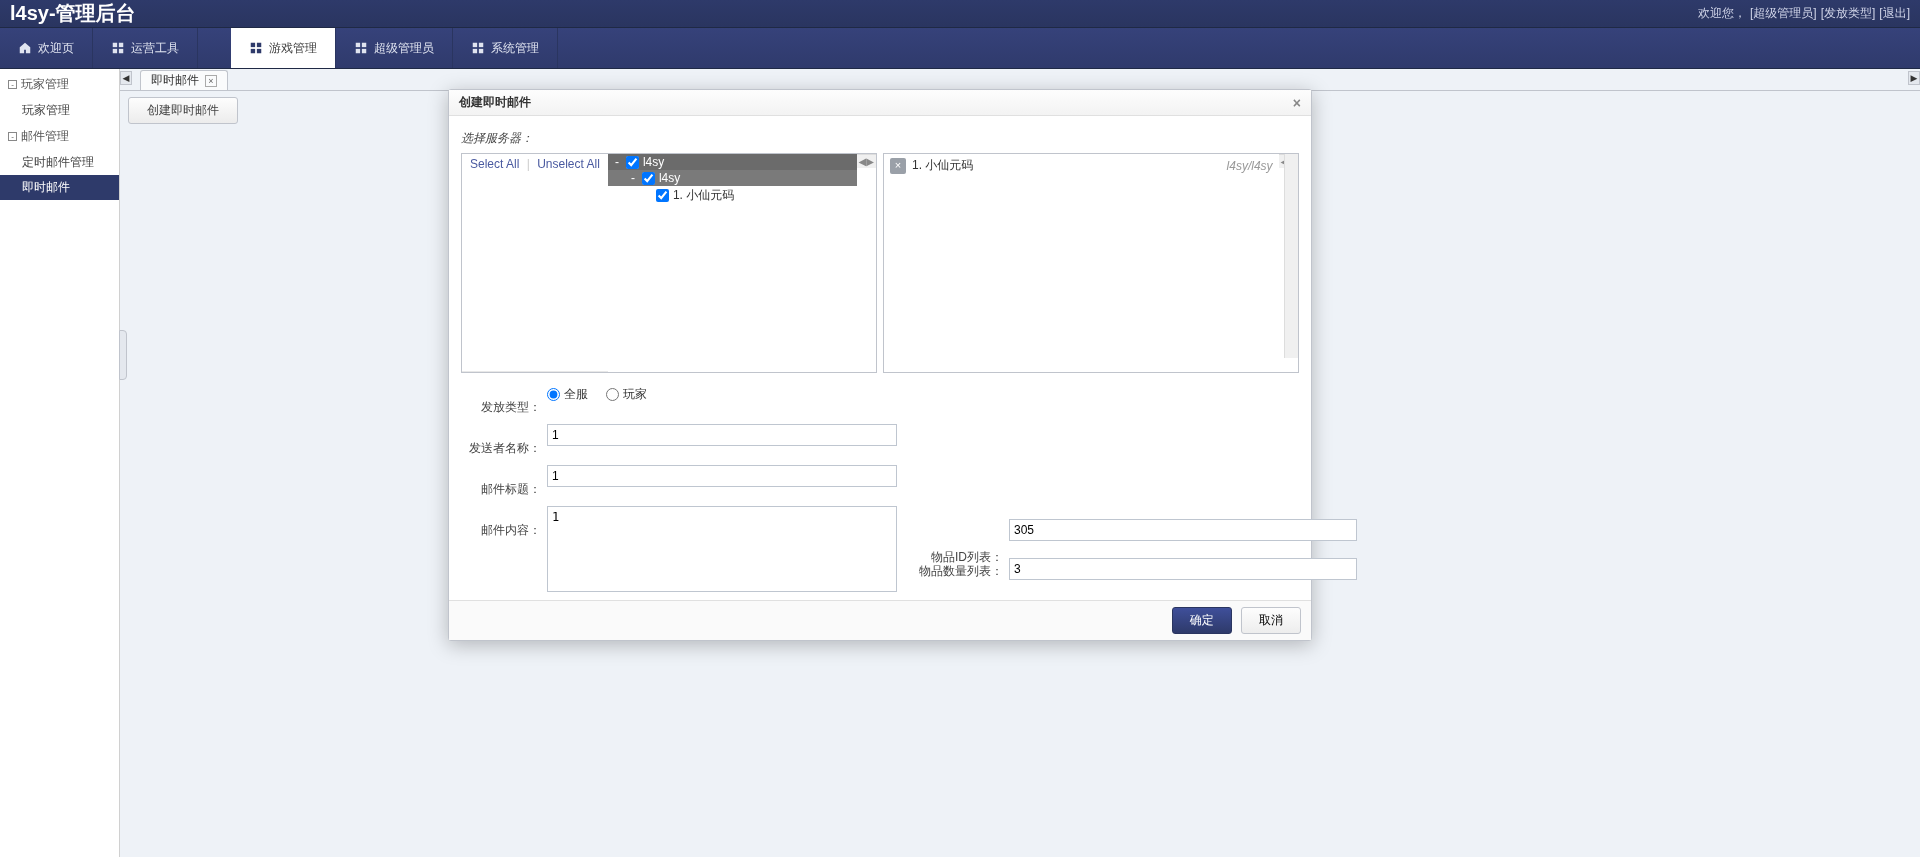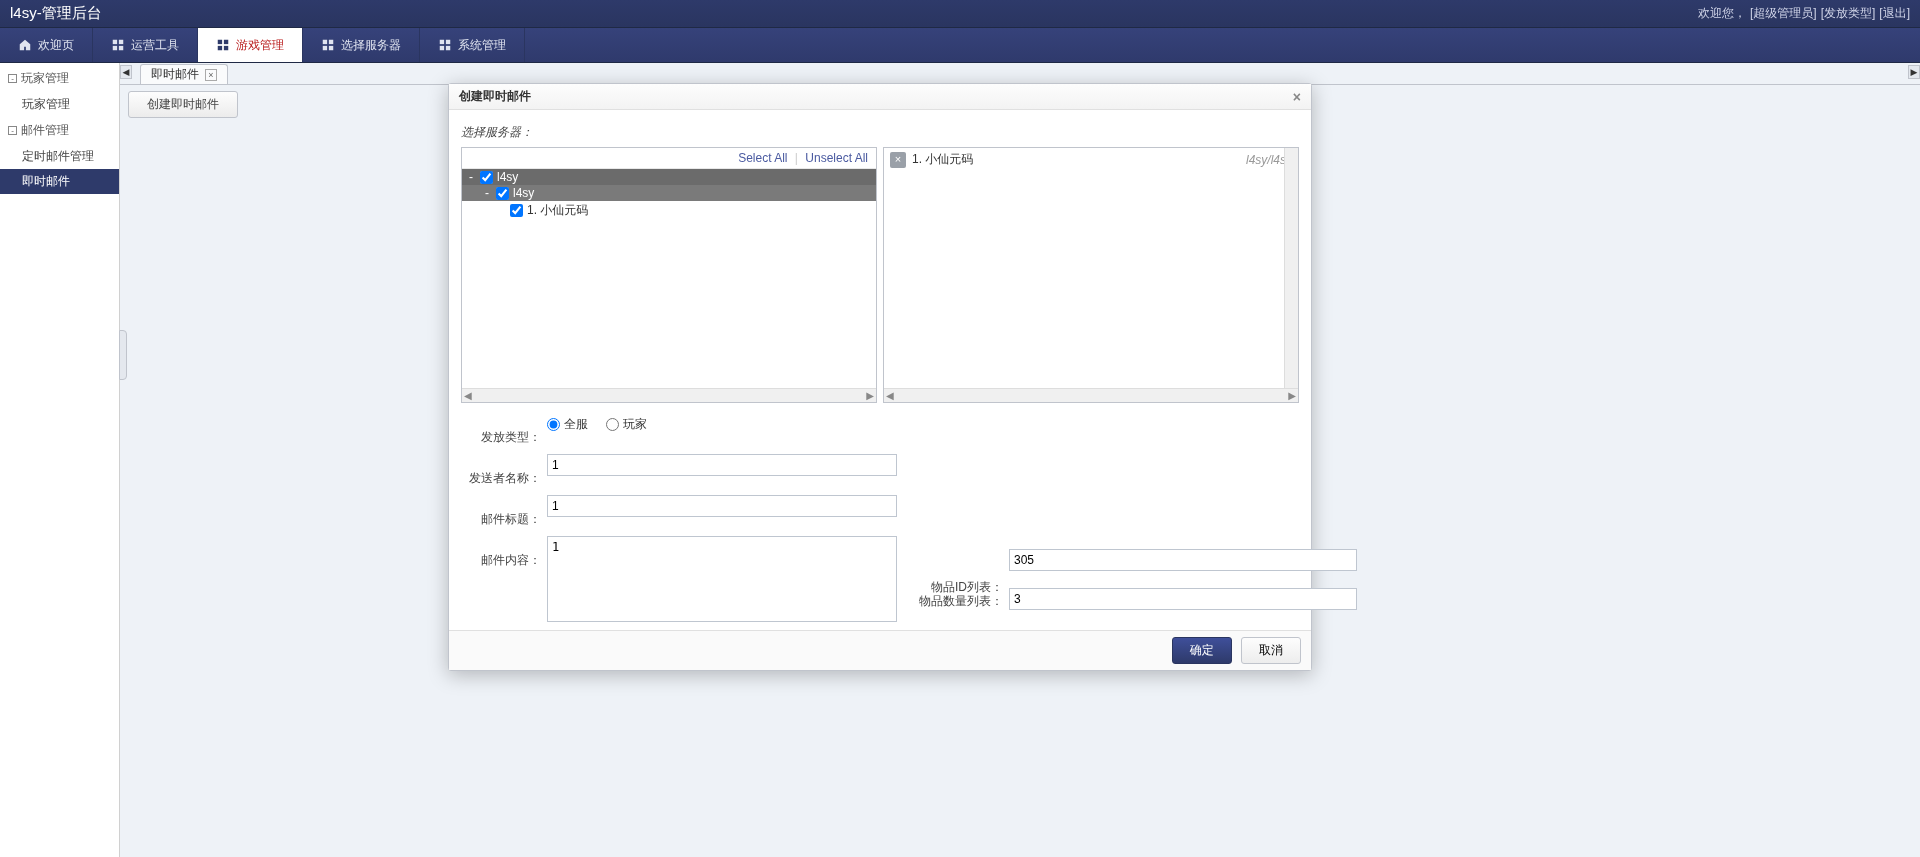--- a/index.html
+++ b/index.html
@@ -12,42 +12,43 @@
 }
 .header-top {
   height: 28px;
   background: linear-gradient(to bottom, #2e3a6a, #2a3560);
   color: #fff;
   display: flex;
   align-items: center;
   padding: 0 10px;
   border-bottom: 1px solid #1f2945;
 }
-.header-title { font-size: 15px; font-weight: 400; flex: 1; }
+.header-title { font-size: 20px; font-weight: 700; flex: 1; }
 .header-right { display: flex; gap: 4px; font-size: 12px; color: #d0d4e8; }
 .header-right span, .header-right a { color: #d0d4e8; }
 .header-right a { cursor: pointer; }
 .nav-tabs {
-  height: 35px;
+  height: 41px;
   background: linear-gradient(to bottom, #36427a, #2f3a6c);
   display: flex;
   border-bottom: 1px solid #1f2945;
 }
 .nav-tab {
   display: flex;
   align-items: center;
   gap: 6px;
   padding: 0 18px;
   color: #e0e4f0;
   cursor: pointer;
   border-right: 1px solid #2a3560;
 }
 .nav-tab.active {
   background: #fff;
-  color: #b91c1c;
+  color: #404040;
+  margin-left: 33px;
 }
 .nav-tab .icon { width: 14px; height: 14px; display: inline-flex; }
 .main-area {
   display: flex;
   height: calc(857px - 56px);
 }
 .sidebar {
   width: 120px;
   background: #fff;
   border-right: 1px solid #d0d0d0;
@@ -179,25 +180,25 @@
   padding: 14px 12px 8px 12px;
 }
 .field-label { color: #444; margin-bottom: 6px; font-style: italic; }
 .two-panel {
   display: flex;
   gap: 6px;
   margin-bottom: 10px;
 }
 .panel-box {
   flex: 1;
-  height: 256px;
+  height: 220px;
   border: 1px solid #c0c4cc;
   background: #fff;
   display: flex;
-  flex-direction: column;
+  flex-direction: row;
   position: relative;
 }
 .panel-actions {
   text-align: right;
   padding: 3px 8px;
   font-size: 12px;
   border-bottom: 1px solid #e8e8e8;
 }
 .panel-actions span { color: #4a5aa0; cursor: pointer; }
 .panel-actions .sep { color:#ccc; margin: 0 4px; cursor: default; }
@@ -361,21 +362,21 @@
   </div>
   <div class="nav-tab">
     <span class="icon">
         <svg viewBox="0 0 16 16" width="14" height="14" fill="currentColor">
           <rect x="2" y="2" width="5" height="5"></rect>
           <rect x="9" y="2" width="5" height="5"></rect>
           <rect x="2" y="9" width="5" height="5"></rect>
           <rect x="9" y="9" width="5" height="5"></rect>
         </svg>
       </span>
-    <span>选择服务器</span>
+    <span>超级管理员</span>
   </div>
   <div class="nav-tab">
     <span class="icon">
         <svg viewBox="0 0 16 16" width="14" height="14" fill="currentColor">
           <rect x="2" y="2" width="5" height="5"></rect>
           <rect x="9" y="2" width="5" height="5"></rect>
           <rect x="2" y="9" width="5" height="5"></rect>
           <rect x="9" y="9" width="5" height="5"></rect>
         </svg>
       </span>

